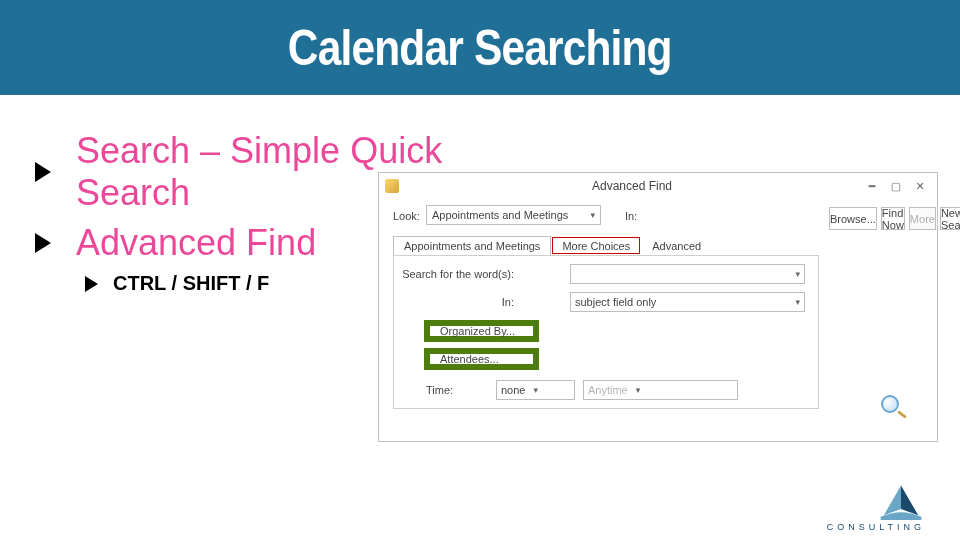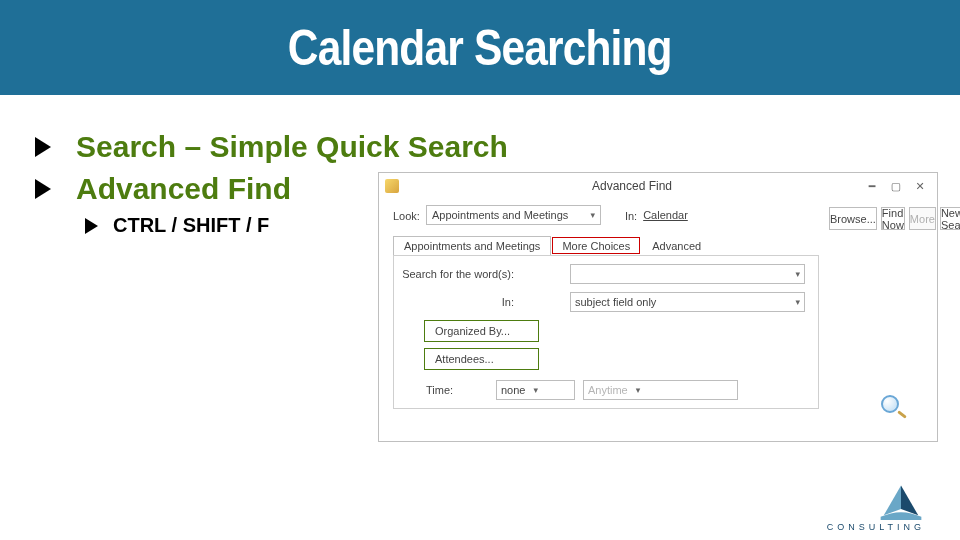--- a/index.html
+++ b/index.html
@@ -16,21 +16,21 @@
     font-stretch: condensed; font-size: 50px; font-weight: 900; color: #fff;
     letter-spacing: -1px; transform: scaleX(0.85);
   }
 
   
   .content { position: absolute; left: 35px; top: 130px; width: 500px; }
   .bullet-row { display: flex; align-items: center; margin-bottom: 8px; }
   .bullet-row.sub { margin-left: 50px; margin-top: 4px; }
   .tri { width: 0; height: 0; border-top: 10px solid transparent; border-bottom: 10px solid transparent; border-left: 16px solid #000; margin-right: 25px; flex-shrink: 0; }
   .tri-sm { width: 0; height: 0; border-top: 8px solid transparent; border-bottom: 8px solid transparent; border-left: 13px solid #000; margin-right: 15px; flex-shrink: 0; }
-  .bullet-text { font-size: 30px; font-weight: bold; color: #4d7c0f; }
+  .bullet-text { font-size: 36px; font-weight: normal; color: #ec4899; }
   .bullet-text-sm { font-size: 20px; font-weight: bold; color: #000; }
 
   
   .af-window {
     position: absolute; left: 378px; top: 172px; width: 560px; height: 270px;
     border: 1px solid #bfbfbf; background: #fff; color: #444;
     font-family: "Segoe UI", Tahoma, sans-serif; font-size: 11px;
   }
   .af-titlebar {
     height: 26px; display: flex; align-items: center; justify-content: space-between;
@@ -53,21 +53,21 @@
   .af-tab.active { border-color: #bfbfbf; background: #fff; }
   .af-tab.red { outline: 1px solid #cc0000; outline-offset: -2px; }
 
   .af-panel { border: 1px solid #cfcfcf; margin: 0 10px 6px 14px; padding: 8px 8px 8px 8px; }
 
   .af-field-row { display: flex; align-items: center; margin-bottom: 8px; gap: 48px; }
   .af-field-lbl { width: 120px; text-align: right; padding-right: 8px; color: #444; }
   .af-input { border: 1px solid #bdbdbd; height: 20px; width: 235px; display: inline-flex; align-items: center; background: #fff; padding: 0 4px; position: relative; }
   .af-input .chev { margin-left: auto; font-size: 9px; color: #666; }
 
-  .af-button { border: 1px solid #4d7c0f; background: #fff; height: 22px; padding: 0 14px 0 10px; display: inline-flex; align-items: center; position: relative; margin-bottom: 6px; text-align: left; width: 115px; }
+  .af-button { border: 6px solid #4d7c0f; background: #fff; height: 22px; padding: 0 14px 0 10px; display: inline-flex; align-items: center; position: relative; margin-bottom: 6px; text-align: left; width: 115px; }
 
   .af-small-select { border: 1px solid #bdbdbd; height: 20px; padding: 0 4px; display: inline-flex; align-items: center; background: #fff; }
   .af-small-select .chev { margin-left: 8px; font-size: 9px; color: #666; }
 
   .af-time-row { display: flex; align-items: center; gap: 8px; margin-top: 4px; }
   .af-time-row .af-lbl-inline { width: 120px; text-align: right; padding-right: 8px; }
 
   
   .af-sidebtns { position: absolute; right: 10px; top: 34px; width: 98px; display: flex; flex-direction: row; gap: 4px; }
   .af-sidebtn { border: 1px solid #bdbdbd; background: #fff; height: 23px; display: flex; align-items: center; justify-content: center; color: #444; }
@@ -123,21 +123,20 @@
     </div>
 
     <div class="af-toprow" style="padding-right:118px;">
       <span class="af-lbl">Look:</span>
       <span class="af-select" style="width:175px;">
         <span>Appointments and Meetings</span>
         <span class="chev">▾</span>
       </span>
       <span style="width:12px;"></span>
       <span class="af-lbl">In:</span>
-      <span class="af-link" style="flex:1;">Calendar</span>
     </div>
 
     <div class="af-tabs">
       <div class="af-tab active">Appointments and Meetings</div>
       <div class="af-tab red">More Choices</div>
       <div class="af-tab">Advanced</div>
     </div>
 
     <div class="af-panel" style="margin-right:118px;">
       <div class="af-field-row">

